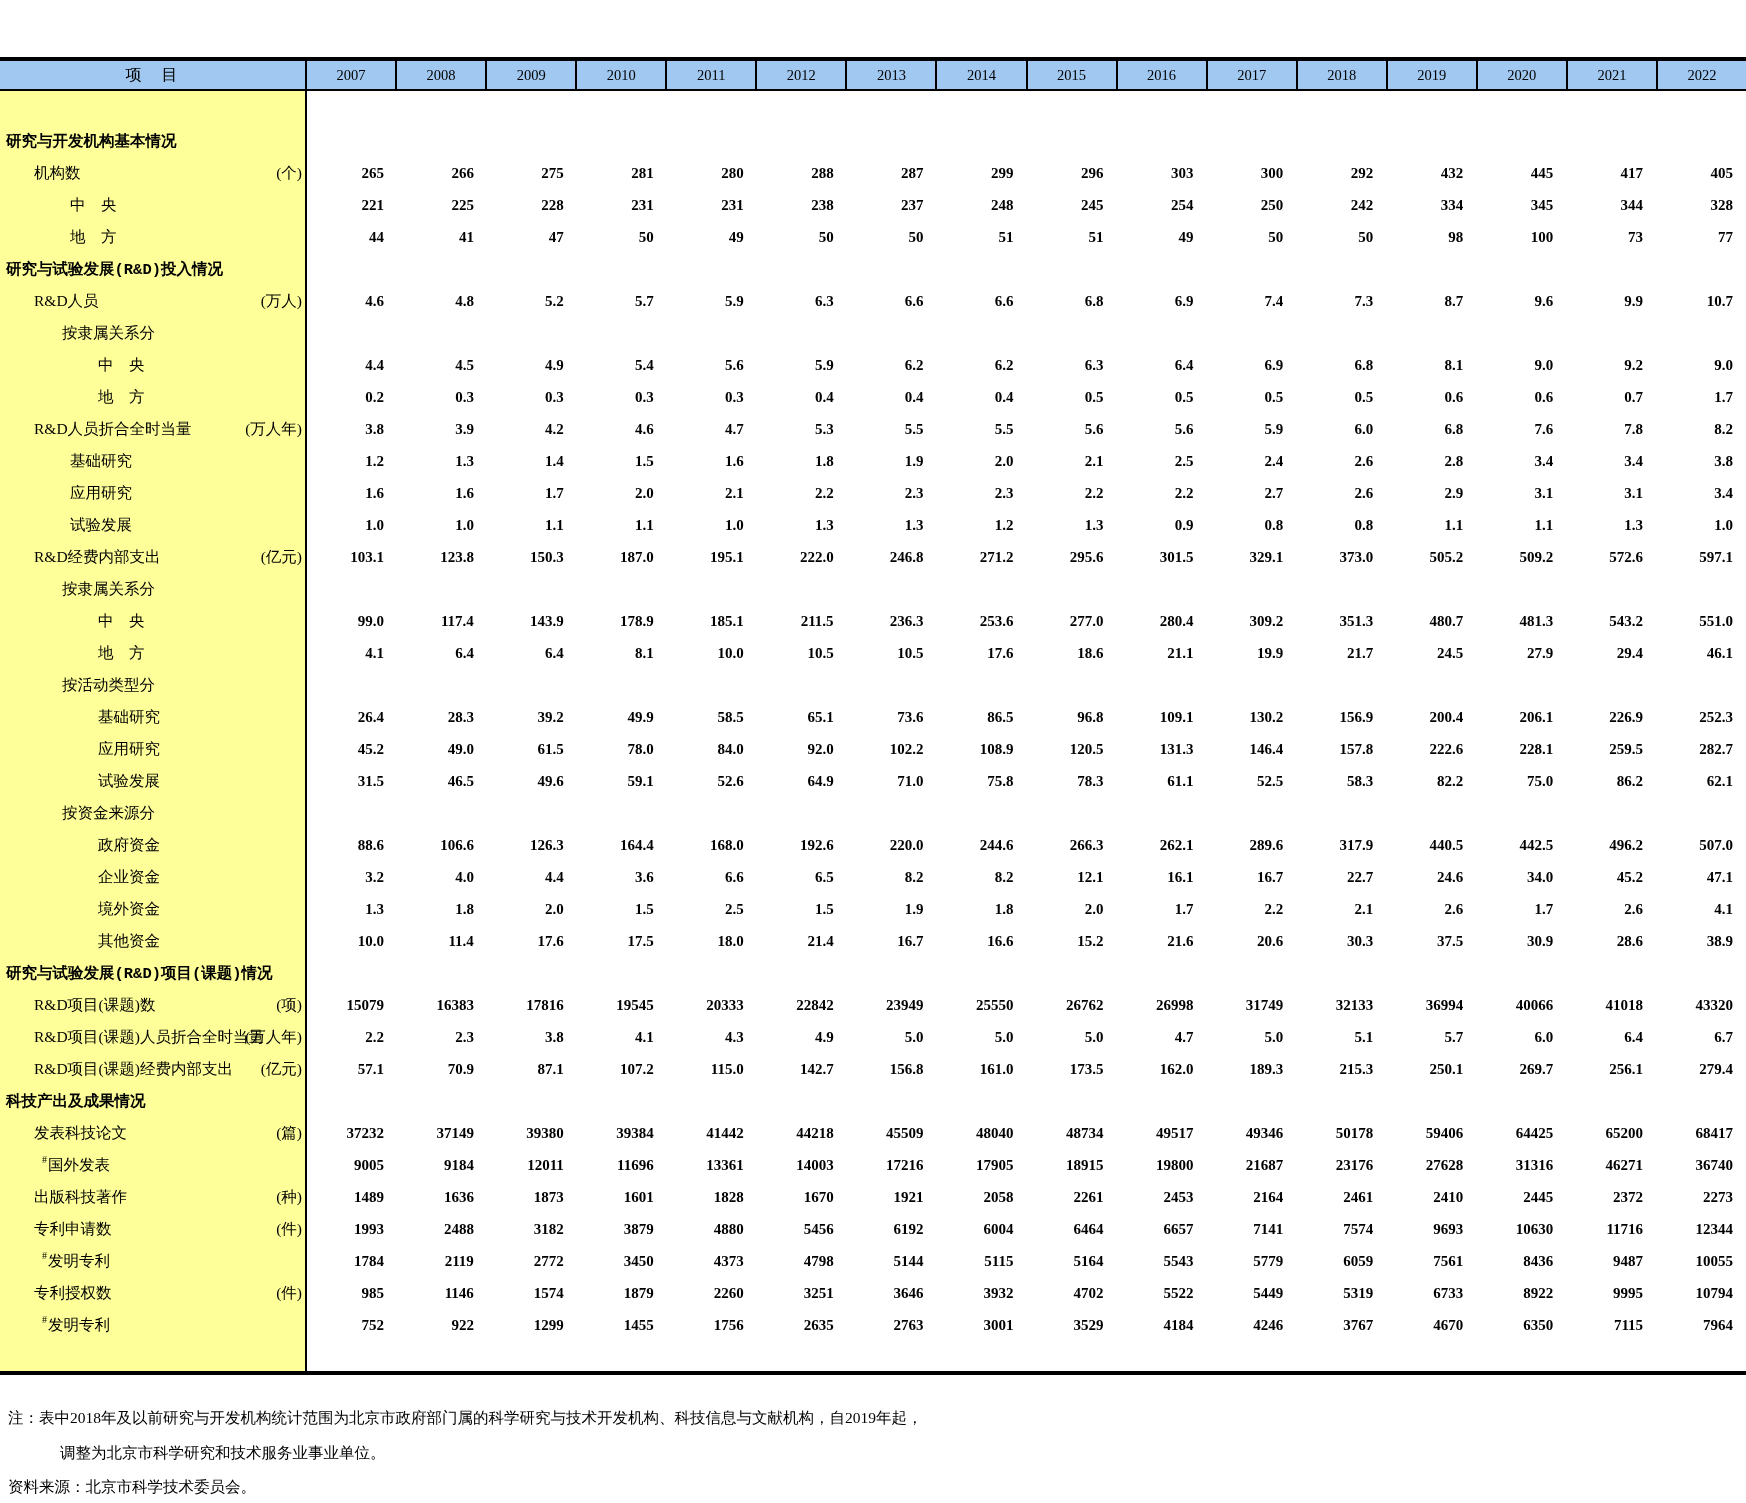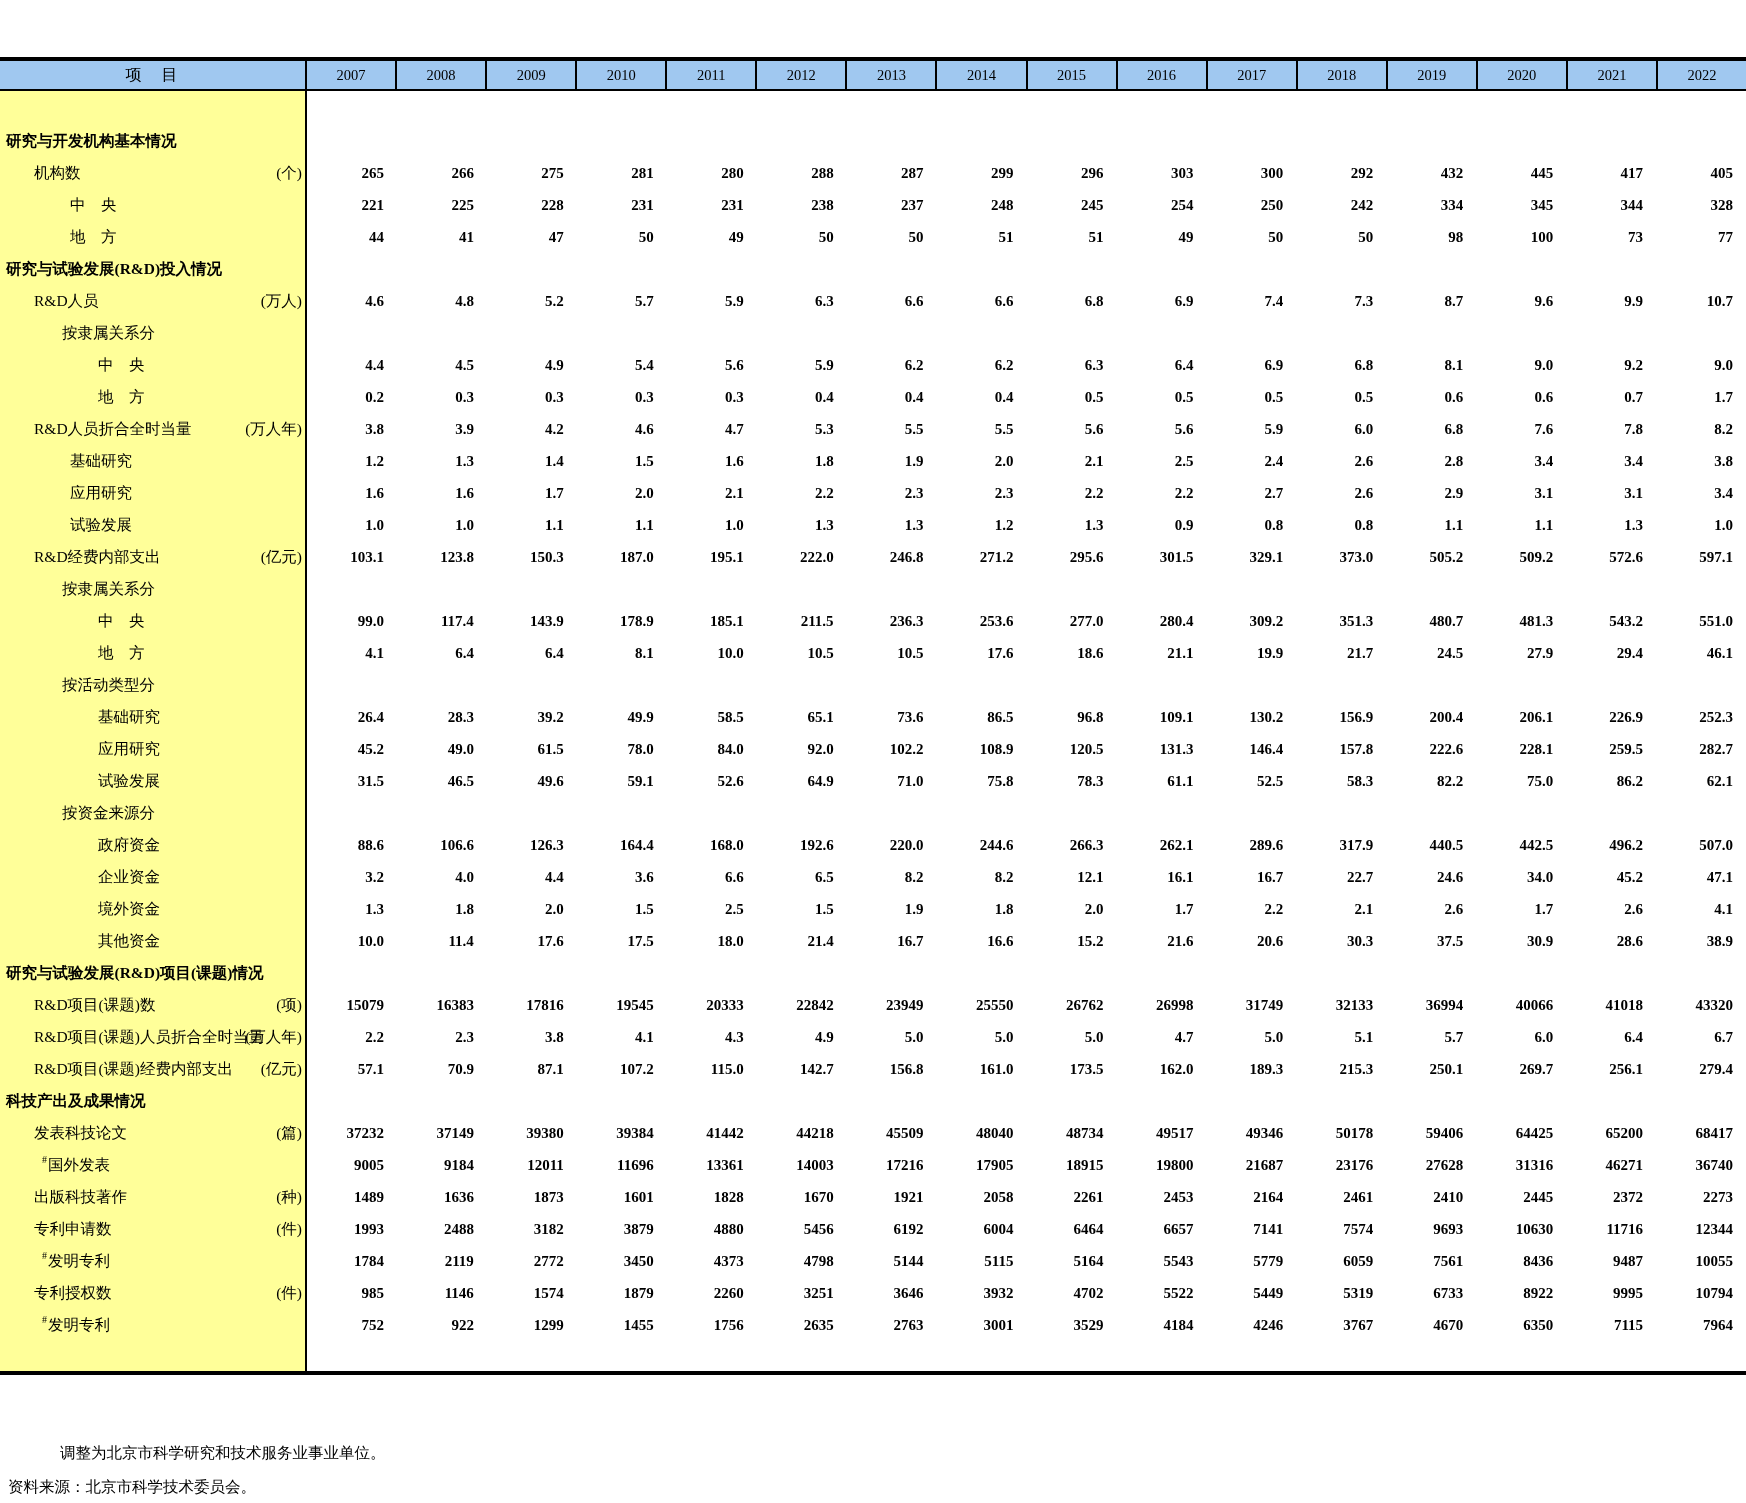--- a/index.html
+++ b/index.html
@@ -38,21 +38,21 @@
     display:flex; align-items:center; font-size:15.5px; white-space:nowrap;
   }
   .lab .unit { position:absolute; right:3px; }
   .vals { flex:1; display:flex; border-left:2px solid #000;font-weight:bold; }
   .cv {
     flex:1; box-sizing:border-box; text-align:right; padding-right:13px;
     font-size:15px; line-height:32px; white-space:nowrap;
   }
   .s .txt {
     padding-left:6px; font-weight:bold;
-    font-family:Liberation Serif, serif; font-size:15.5px;
+    font-family:Liberation Mono, monospace; font-size:15.5px;
   }
   .l1 .txt { padding-left:34px; }
   .l2 .txt { padding-left:70px; }
   .g  .txt { padding-left:62px; }
   .l3 .txt { padding-left:98px; }
   .h  .txt { padding-left:42px; }
   .pfx { font-size:10px; vertical-align:top; position:relative; top:-1px; margin-right:1px; }
   .note { position:absolute; font-size:15.5px; white-space:nowrap; }
   .note1 { left:8px;  top:1408px; }
   .note2 { left:60px; top:1443px; }
@@ -1011,15 +1011,16 @@
             <div class="cv"></div>
             <div class="cv"></div>
             <div class="cv"></div>
             <div class="cv"></div>
           </div>
         </div>
       </div>
     <div class="bborder"></div>
   </div>
 
+  <div class="note note1">注：表中2018年及以前研究与开发机构统计范围为北京市政府部门属的科学研究与技术开发机构、科技信息与文献机构，自2019年起，</div>
   <div class="note note2">调整为北京市科学研究和技术服务业事业单位。</div>
   <div class="note src">资料来源：北京市科学技术委员会。</div>
 </div>
 
 </body></html>

